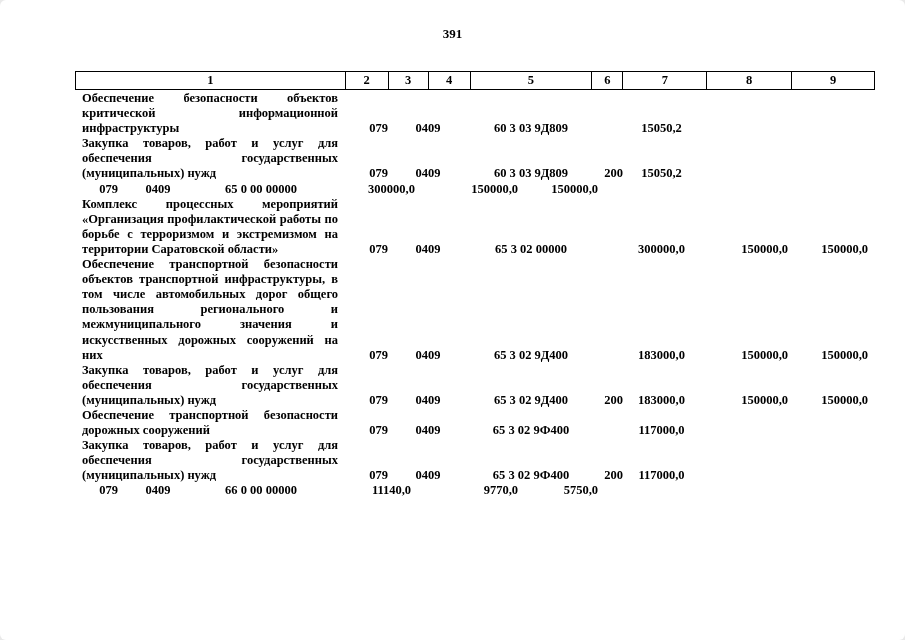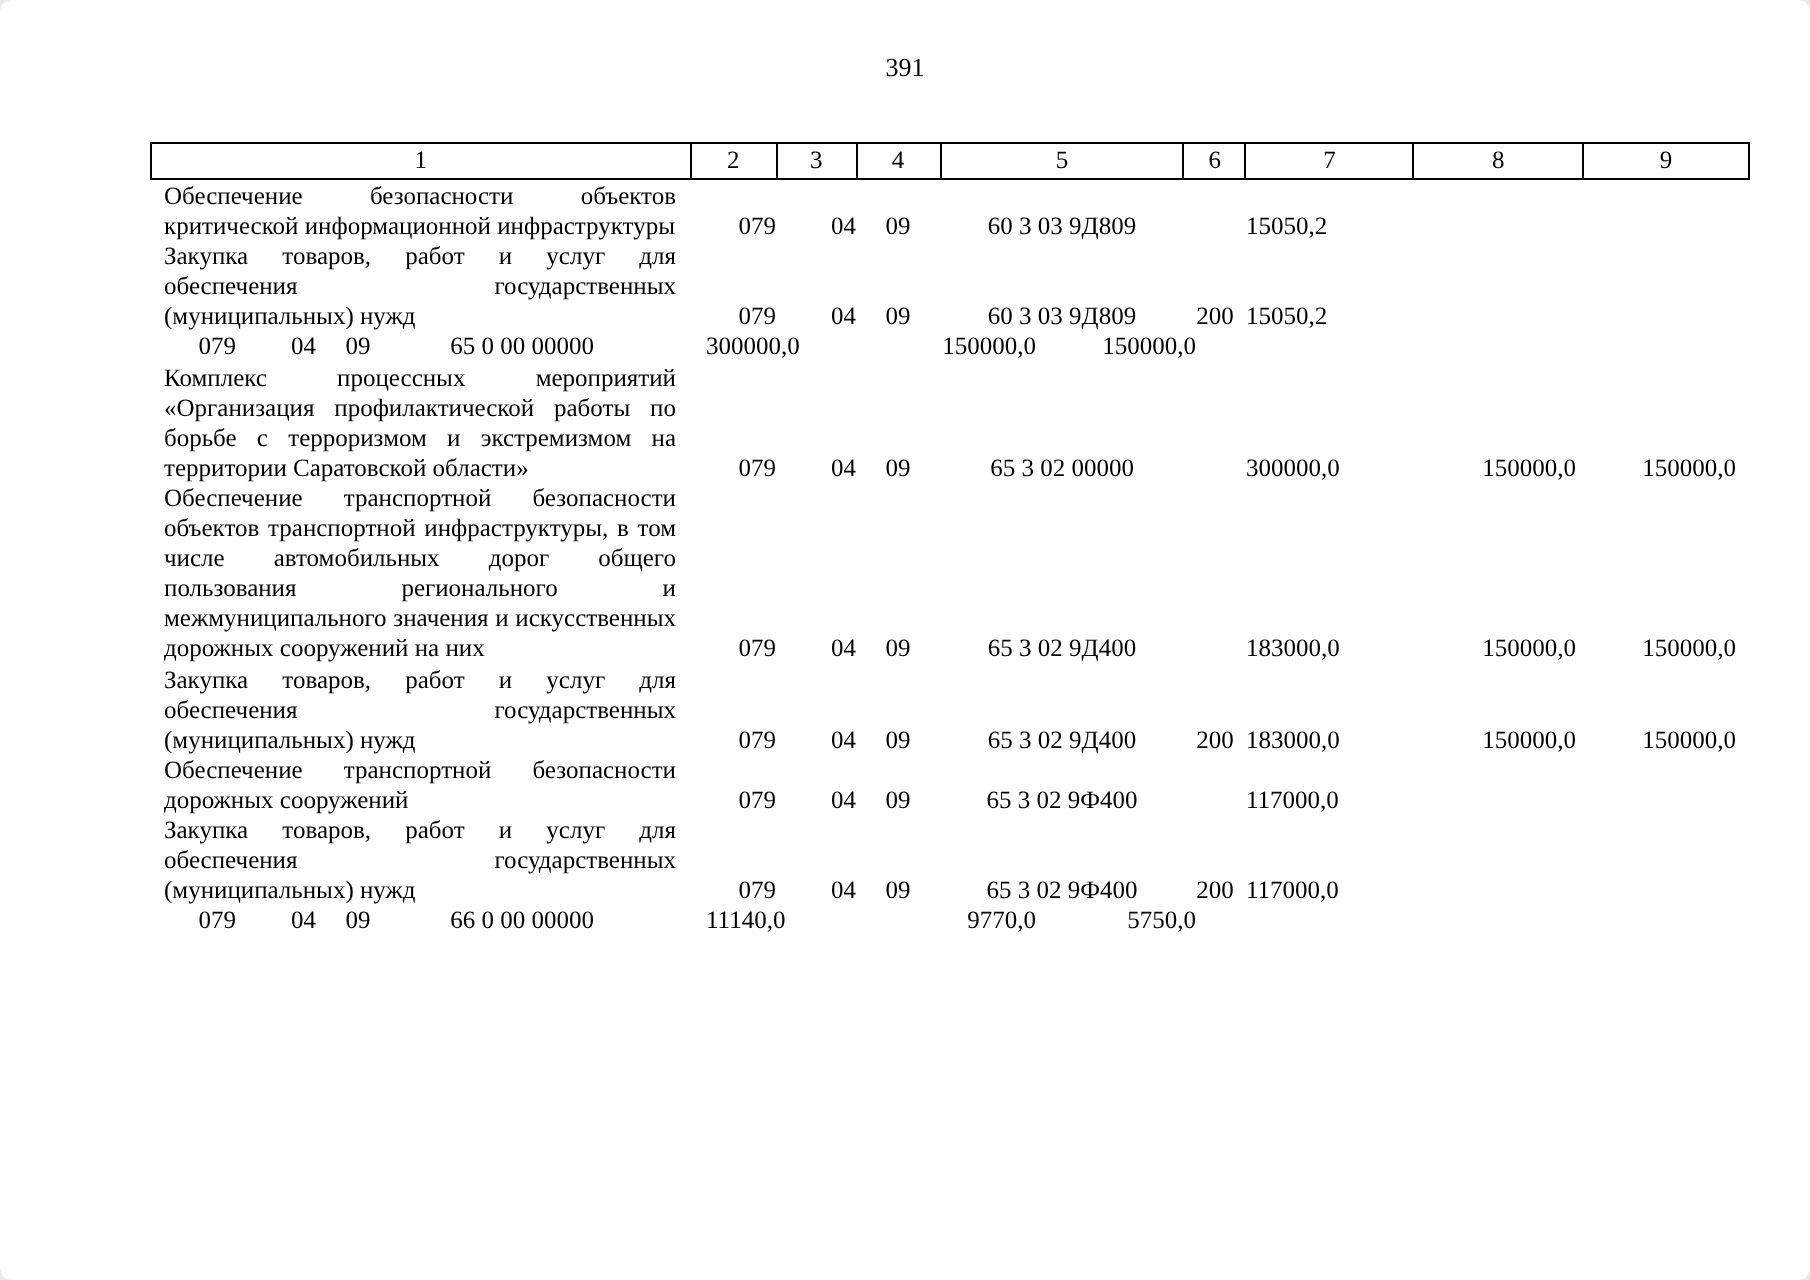--- a/index.html
+++ b/index.html
@@ -11,20 +11,21 @@
     position: relative;
     width: 905px;
     height: 640px;
     background: #ffffff;
     font-family: "Liberation Serif", serif;
     font-size: 12.5px;
     color: #000;
     overflow: hidden;
     border-radius: 6px;
     box-sizing: border-box;
+    font-weight: bold;
   }
   .page-number {
     position: absolute;
     top: 26px;
     left: 0;
     width: 100%;
     text-align: center;
     font-size: 13px;
   }
   .budget-table {
@@ -55,24 +56,24 @@
     display: flex;
     align-items: flex-end;
   }
   .c {
     box-sizing: border-box;
     line-height: 15.1px;
   }
   .c1 { width: 270px; padding: 0 7px; text-align: justify; text-align-last: left; }
   .c2 { width: 43px;  text-align: right; }
   .c3 { width: 40px;  text-align: right; }
-  .c4 { width: 42px;  text-align: center; }
+  .c4 { width: 42px;  text-align: left; }
   .c5 { width: 122px; text-align: center; }
-  .c6 { width: 31px;  text-align: center; }
-  .c7 { width: 84px;  text-align: left; padding-right: 7px; }
+  .c6 { width: 31px;  text-align: right; }
+  .c7 { width: 84px;  text-align: center; padding-right: 7px; }
   .c8 { width: 85px;  text-align: right; padding-right: 4px; }
   .c9 { width: 83px;  text-align: right; padding-right: 7px; }
   
   .hcol1 { width: 270px; }
   .hcol2 { width: 43px; }
   .hcol3 { width: 40px; }
   .hcol4 { width: 42px; }
   .hcol5 { width: 122px; }
   .hcol6 { width: 31px; }
   .hcol7 { width: 84px; }

